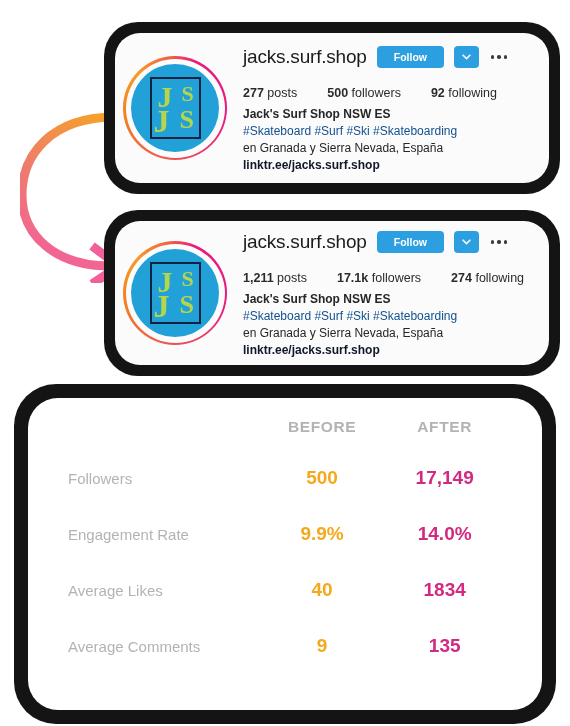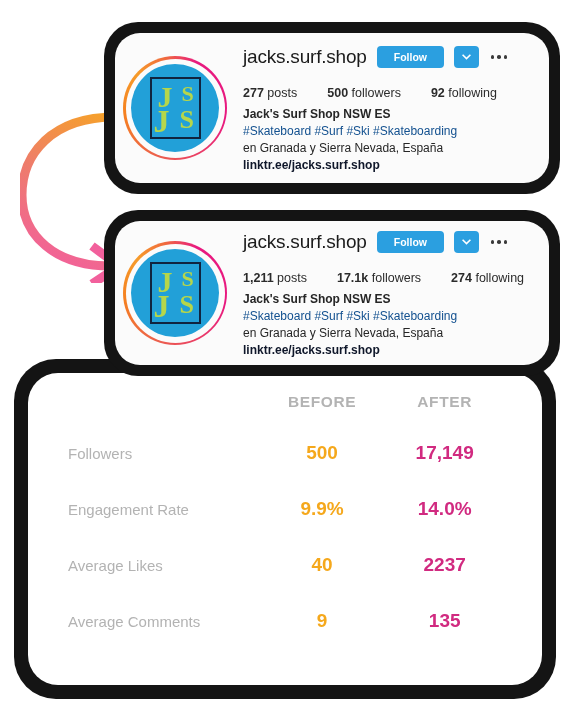--- a/index.html
+++ b/index.html
@@ -125,21 +125,21 @@
 
   .bio { font-size: 12px; line-height: 1.42; color: #262626; }
   .bio-name { font-weight: 700; }
   .bio-tags { color: #12508f; font-weight: 400; }
   .bio-loc  { color: #262626; }
   .bio-link { color: #0f172a; font-weight: 700; }
 
   
   .table-card {
     position: absolute;
-    left: 14px; top: 359px;
+    left: 14px; top: 384px;
     width: 542px; height: 340px;
     background: #141414;
     border-radius: 42px;
     padding: 14px;
     z-index: 2;
   }
   .table-inner {
     width: 100%; height: 100%;
     background: #ffffff;
     border-radius: 30px;
@@ -296,21 +296,21 @@
             <td class="val after">17,149</td>
           </tr>
           <tr>
             <td class="row-label">Engagement Rate</td>
             <td class="val before">9.9%</td>
             <td class="val after">14.0%</td>
           </tr>
           <tr>
             <td class="row-label">Average Likes</td>
             <td class="val before">40</td>
-            <td class="val after">2237</td>
+            <td class="val after">1834</td>
           </tr>
           <tr>
             <td class="row-label">Average Comments</td>
             <td class="val before">9</td>
             <td class="val after">135</td>
           </tr>
         </tbody>
       </table>
     </div>
   </div>

